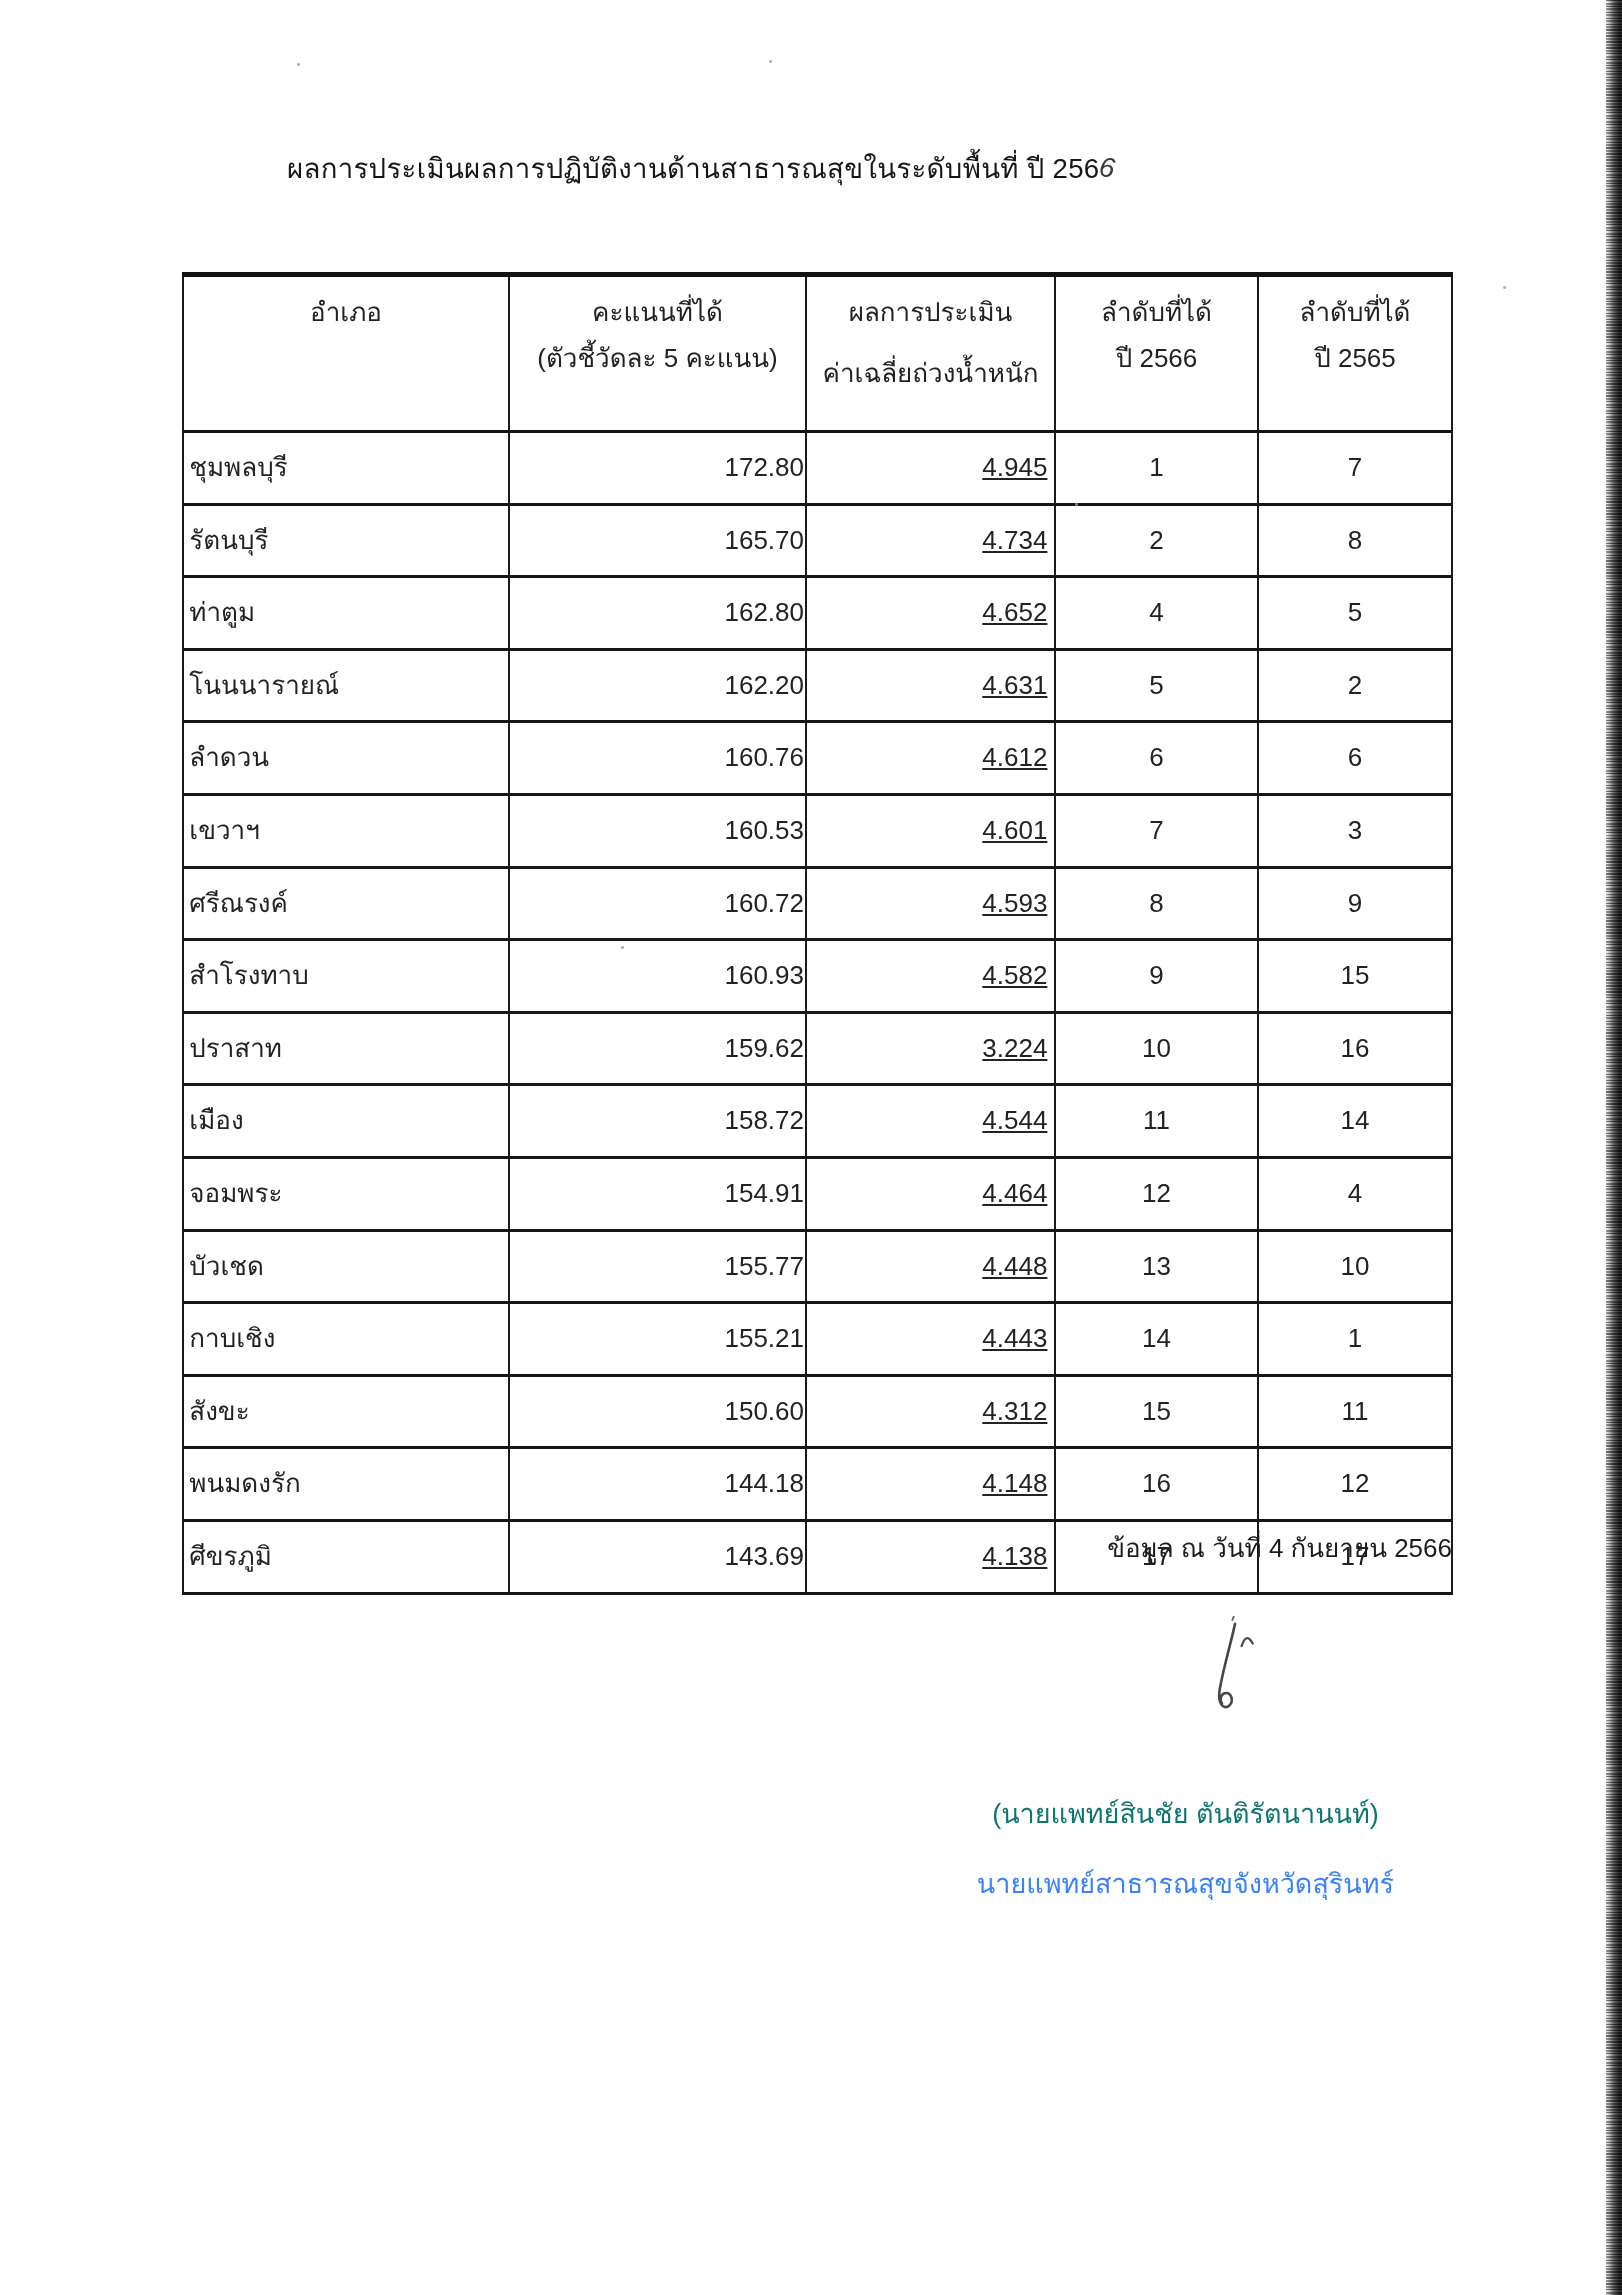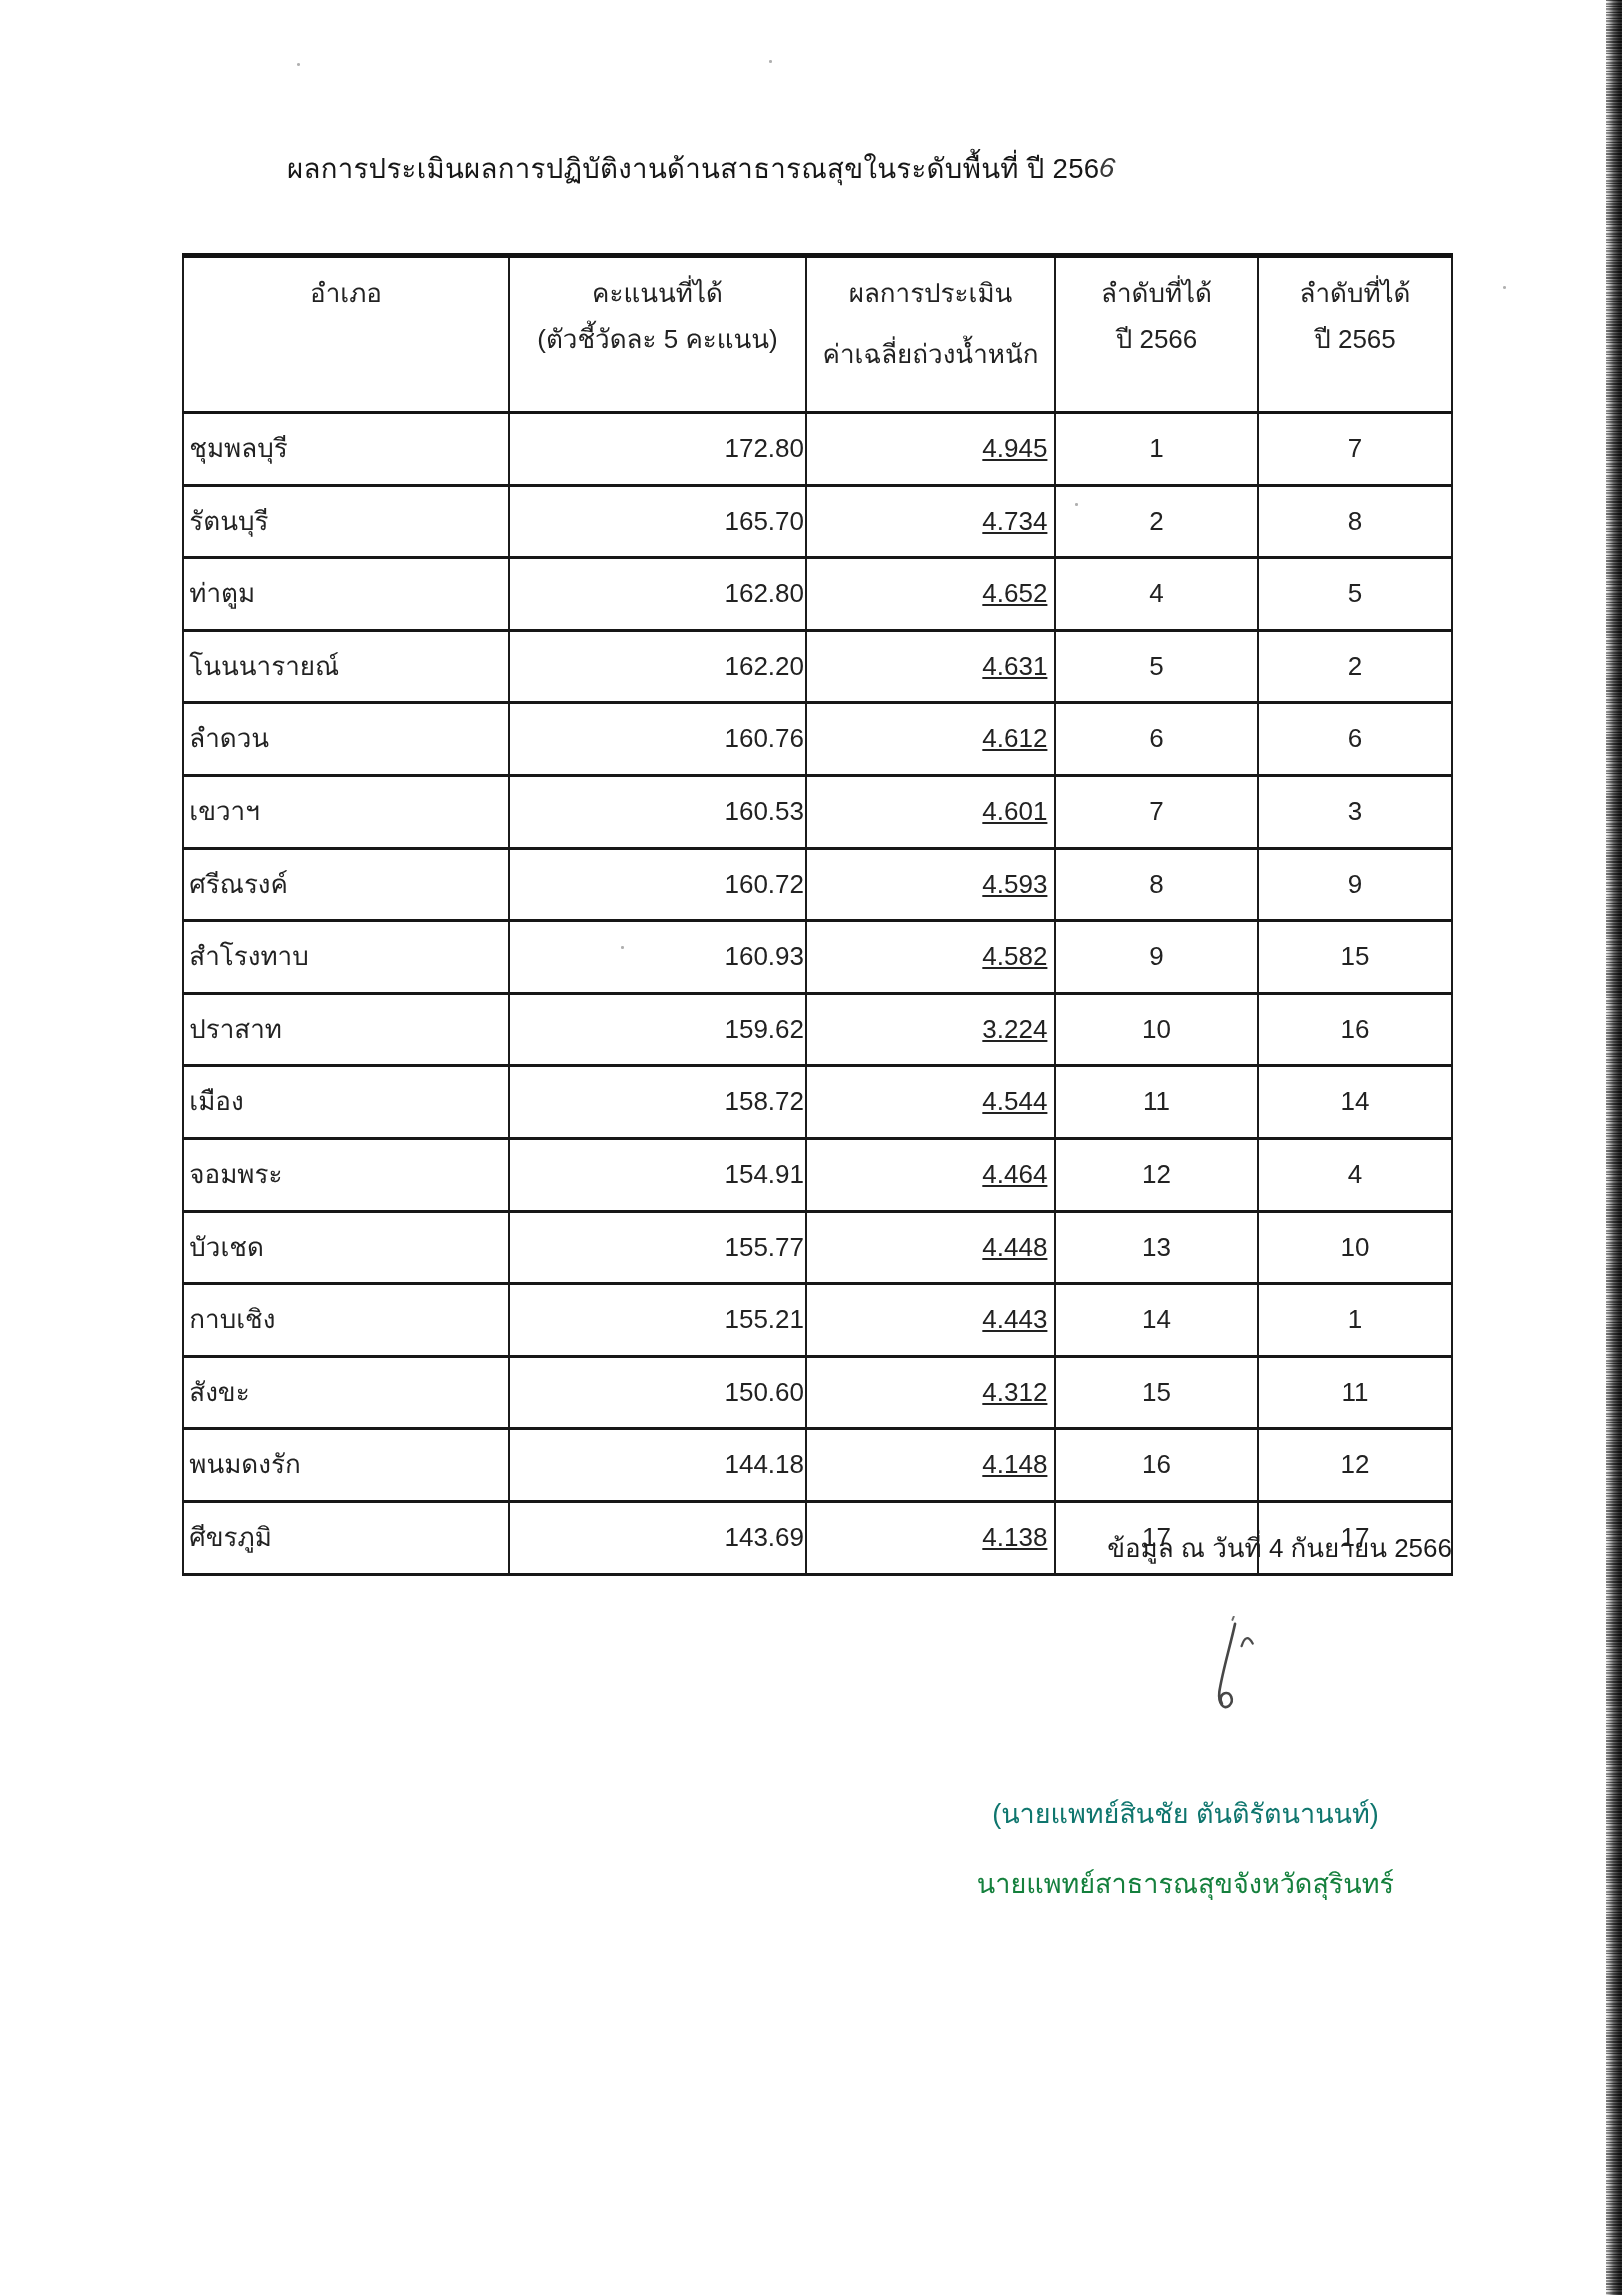--- a/index.html
+++ b/index.html
@@ -13,21 +13,21 @@
     position:absolute;left:287px;top:146px;
     font-size:27.6px;font-weight:400;letter-spacing:0.3px;white-space:nowrap;
     color:#171717;
   }
   .hand-digit{
     display:inline-block;font-style:italic;font-weight:300;
     transform:rotate(9deg) translateY(-1.3px);color:#3a3a3a;
   }
   
   table.eval{
-    position:absolute;left:182px;top:253px;width:1270px;
+    position:absolute;left:182px;top:272px;width:1270px;
     border-collapse:collapse;table-layout:fixed;
     border-left:2.6px solid #161616;border-right:2.6px solid #161616;border-radius:27px;
   }
   table.eval th,table.eval td{
     border-left:2px solid #1b1b1b;border-right:2px solid #1b1b1b;
     font-weight:400;color:#222;
   }
   thead th{
     border-top:5.3px solid #121212;border-bottom:3.9px solid #141414;
     height:130px;vertical-align:top;padding-top:22px;
@@ -49,21 +49,21 @@
     position:absolute;top:1527px;left:919px;width:533px;
     text-align:right;font-size:26px;color:#1c1c1c;white-space:nowrap;
   }
   .sig-mark{position:absolute;left:1189px;top:1616px;}
   .sig-name{
     position:absolute;top:1792px;left:890px;width:591px;
     text-align:center;font-size:27px;color:#0f766e;white-space:nowrap;
   }
   .sig-position{
     position:absolute;top:1862px;left:890px;width:591px;
-    text-align:center;font-size:27px;color:#15803d;white-space:nowrap;
+    text-align:center;font-size:27px;color:#3b82f6;white-space:nowrap;
   }
   
   .scan-band{
     position:absolute;top:0;right:0;width:17px;height:2295px;
     background:
       repeating-linear-gradient(180deg,
         rgba(8,8,8,.55) 0 1.3px, rgba(210,210,210,.14) 1.3px 2.6px,
         rgba(25,25,25,.45) 2.6px 4.6px, rgba(130,130,130,.18) 4.6px 5.9px),
       linear-gradient(90deg,
         #fdfdfd 0%, #c9c9c9 18%, #5d5d5d 45%, #242424 72%, #101010 88%, #2e2e2e 100%);

